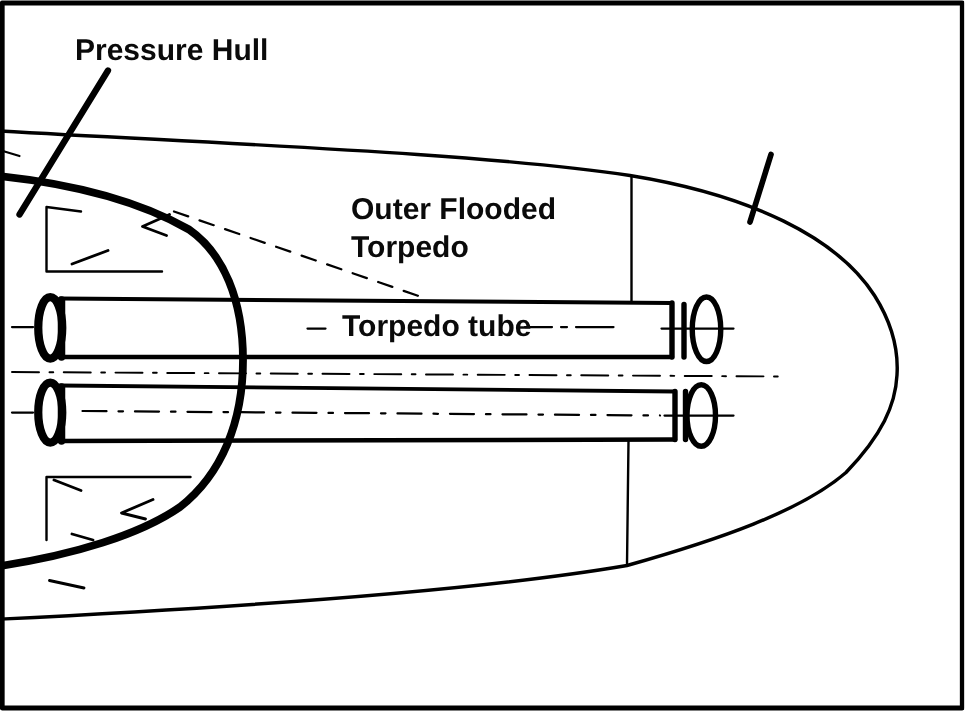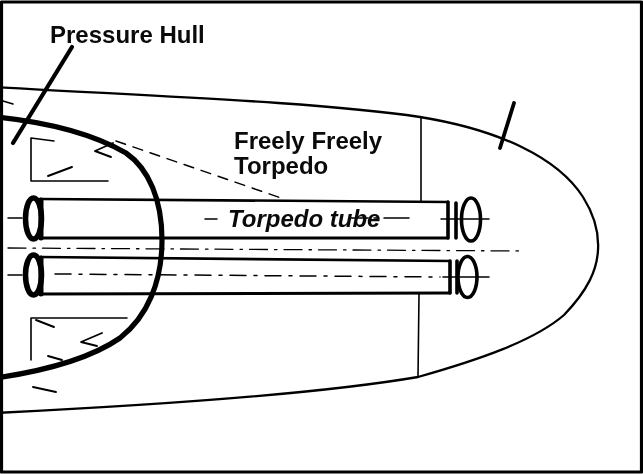--- a/index.html
+++ b/index.html
@@ -7,21 +7,21 @@
     position:relative;
     width:643px;height:474px;
     background:#ffffff;
     font-family:"Liberation Sans", sans-serif;
     overflow:hidden;
   }
   .stage svg{position:absolute;left:0;top:0;}
   .diagram-label{
     position:absolute;
     font-weight:bold;
-    font-size:24px;
+    font-size:20px;
     line-height:25px;
     color:#0a0a0a;
     white-space:nowrap;
     letter-spacing:0px;
   }
 </style>
 </head>
 <body>
 
 <div class="stage">
@@ -80,19 +80,19 @@
     <path d="M 450,261 L 450,293 M 457,261 L 457,293" stroke-width="3.6"></path>
     <ellipse cx="467.5" cy="277" rx="9.5" ry="20.5" stroke-width="3.6"></ellipse>
     <path d="M 55,274 L 440,277" stroke-width="1.5" stroke-dasharray="16 8 3 8"></path>
     <path d="M 443,277 L 489,277" stroke-width="1.5"></path>
   </svg>
 
   <div class="diagram-label" style="left:50px; top:22px;">Pressure Hull</div>
 
 
   <div class="diagram-label" style="left:234px; top:128px;">
-    <div>Freely Freely</div>
+    <div>Outer Flooded</div>
     <div>Torpedo</div>
   </div>
 
-  <div class="diagram-label" style="left:228px; top:206px;font-style:italic;">Torpedo tube</div>
+  <div class="diagram-label" style="left:228px; top:206px;">Torpedo tube</div>
 
 </div>
 
 </body></html>

